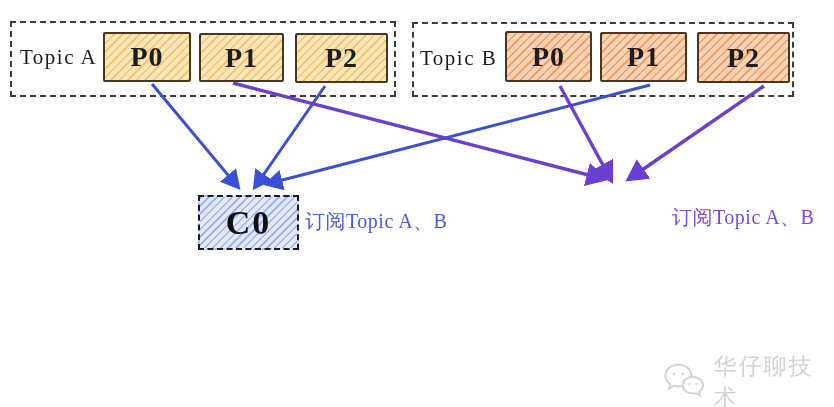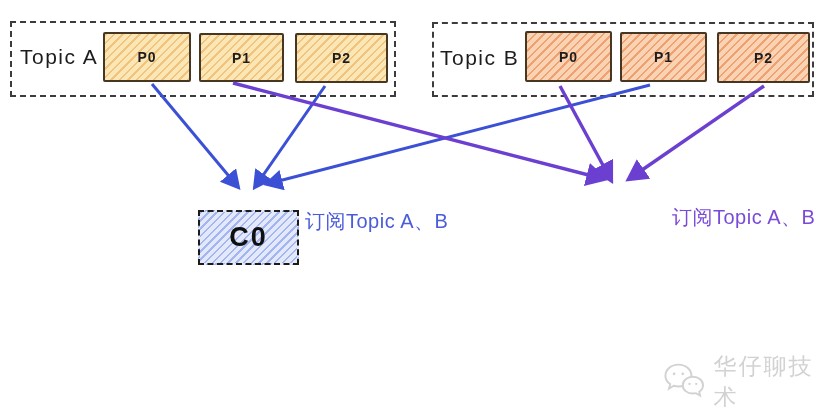--- a/index.html
+++ b/index.html
@@ -1,41 +1,41 @@
 <!DOCTYPE html>
 <html><head>
 <meta charset="utf-8">
 <style>
   html,body{margin:0;padding:0;background:#fff;}
   .canvas{
     position:relative;width:834px;height:407px;background:#ffffff;overflow:hidden;
-    font-family:Liberation Sans, sans-serif;
+    font-family:Liberation Serif, serif;
   }
   
   .topic-group{
     position:absolute;border:2px dashed #3c3c3c;background:#fff;
   }
   .topic-label{
     position:absolute;font-size:21px;color:#1c1c1c;letter-spacing:1.5px;font-weight:500;
   }
   
   .partition{
     position:absolute;border:2px solid #473621;border-radius:2px;
     background-color:var(--fill);
     background-image:repeating-linear-gradient(135deg,var(--hatch) 0 1.6px,transparent 1.6px 6px);
     display:flex;align-items:center;justify-content:center;
-    font-size:14px;font-weight:600;color:#1d1d1d;letter-spacing:1px;
+    font-size:28px;font-weight:600;color:#1d1d1d;letter-spacing:1px;
   }
   
   .consumer{
     position:absolute;border:2px dashed #1b1b1b;
     background-color:var(--fill);
     background-image:repeating-linear-gradient(135deg,var(--hatch) 0 1.8px,transparent 1.8px 5.5px);
     display:flex;align-items:center;justify-content:center;
-    font-size:27px;font-weight:600;color:#101010;letter-spacing:2px;margin-top:15px;
+    font-size:34px;font-weight:600;color:#101010;letter-spacing:2px;
   }
   .subscription{
     position:absolute;font-size:20px;font-weight:500;letter-spacing:0.5px;white-space:pre;
   }
   .description{
     position:absolute;left:182px;top:265px;font-size:20px;line-height:29px;
     font-weight:500;letter-spacing:0.4px;
   }
   .description div{white-space:pre;}
   .watermark{
@@ -51,21 +51,21 @@
 
 <div class="canvas">
 
   <div class="topic-group" style="left: 10px; top: 21px; width: 382px; height: 72px; --fill: #fbe7b5; --hatch: #f2c37c;">
     <div class="topic-label" style="left:8px;top:22px;">Topic A</div>
     <div class="partition" style="left:91px;top:9px;width:84px;height:46px;">P0</div>
     <div class="partition" style="left:187px;top:10px;width:81px;height:45px;">P1</div>
     <div class="partition" style="left:283px;top:10px;width:89px;height:46px;">P2</div>
   </div>
 
-  <div class="topic-group" style="left: 432px; top: 22px; width: 378px; height: 71px; --fill: #fad3b5; --hatch: #efa170;">
+  <div class="topic-group" style="left: 412px; top: 22px; width: 378px; height: 71px; --fill: #fad3b5; --hatch: #efa170;">
     <div class="topic-label" style="left:6px;top:22px;">Topic B</div>
     <div class="partition" style="left:91px;top:7px;width:83px;height:47px;">P0</div>
     <div class="partition" style="left:186px;top:8px;width:83px;height:46px;">P1</div>
     <div class="partition" style="left:283px;top:8px;width:89px;height:47px;">P2</div>
   </div>
 
   <div class="consumer" style="left: 198px; top: 195px; width: 97px; height: 51px; --fill: #e3e9fb; --hatch: #a4b6f0;">C0</div>
   <div class="subscription" style="left: 305px; top: 208px; color: rgb(74, 92, 216);">订阅Topic A、B</div>
 
   <div class="subscription" style="left: 672px; top: 204px; color: rgb(122, 74, 216);">订阅Topic A、B</div>

